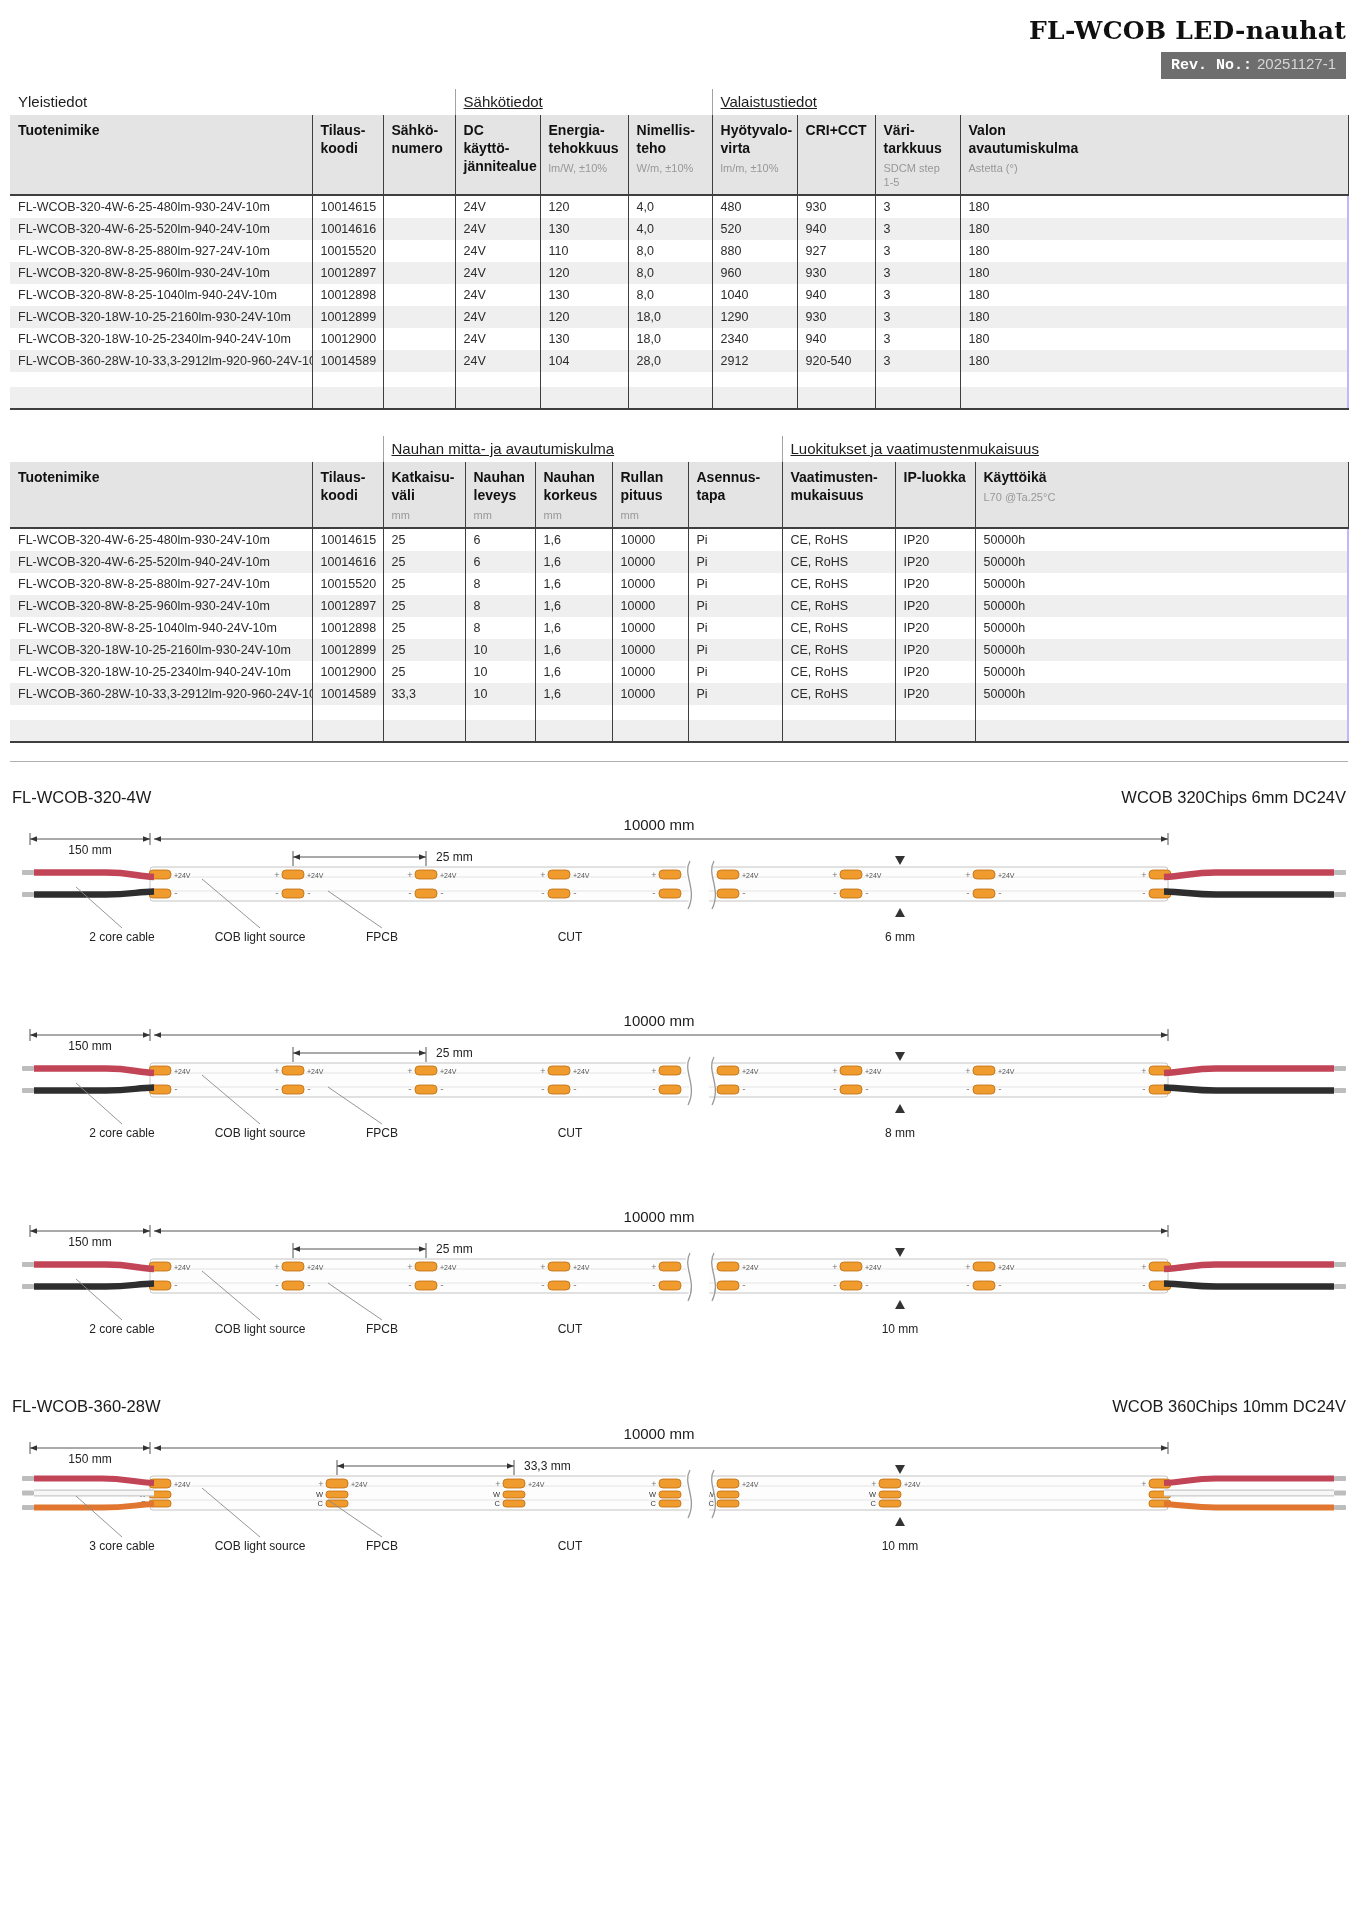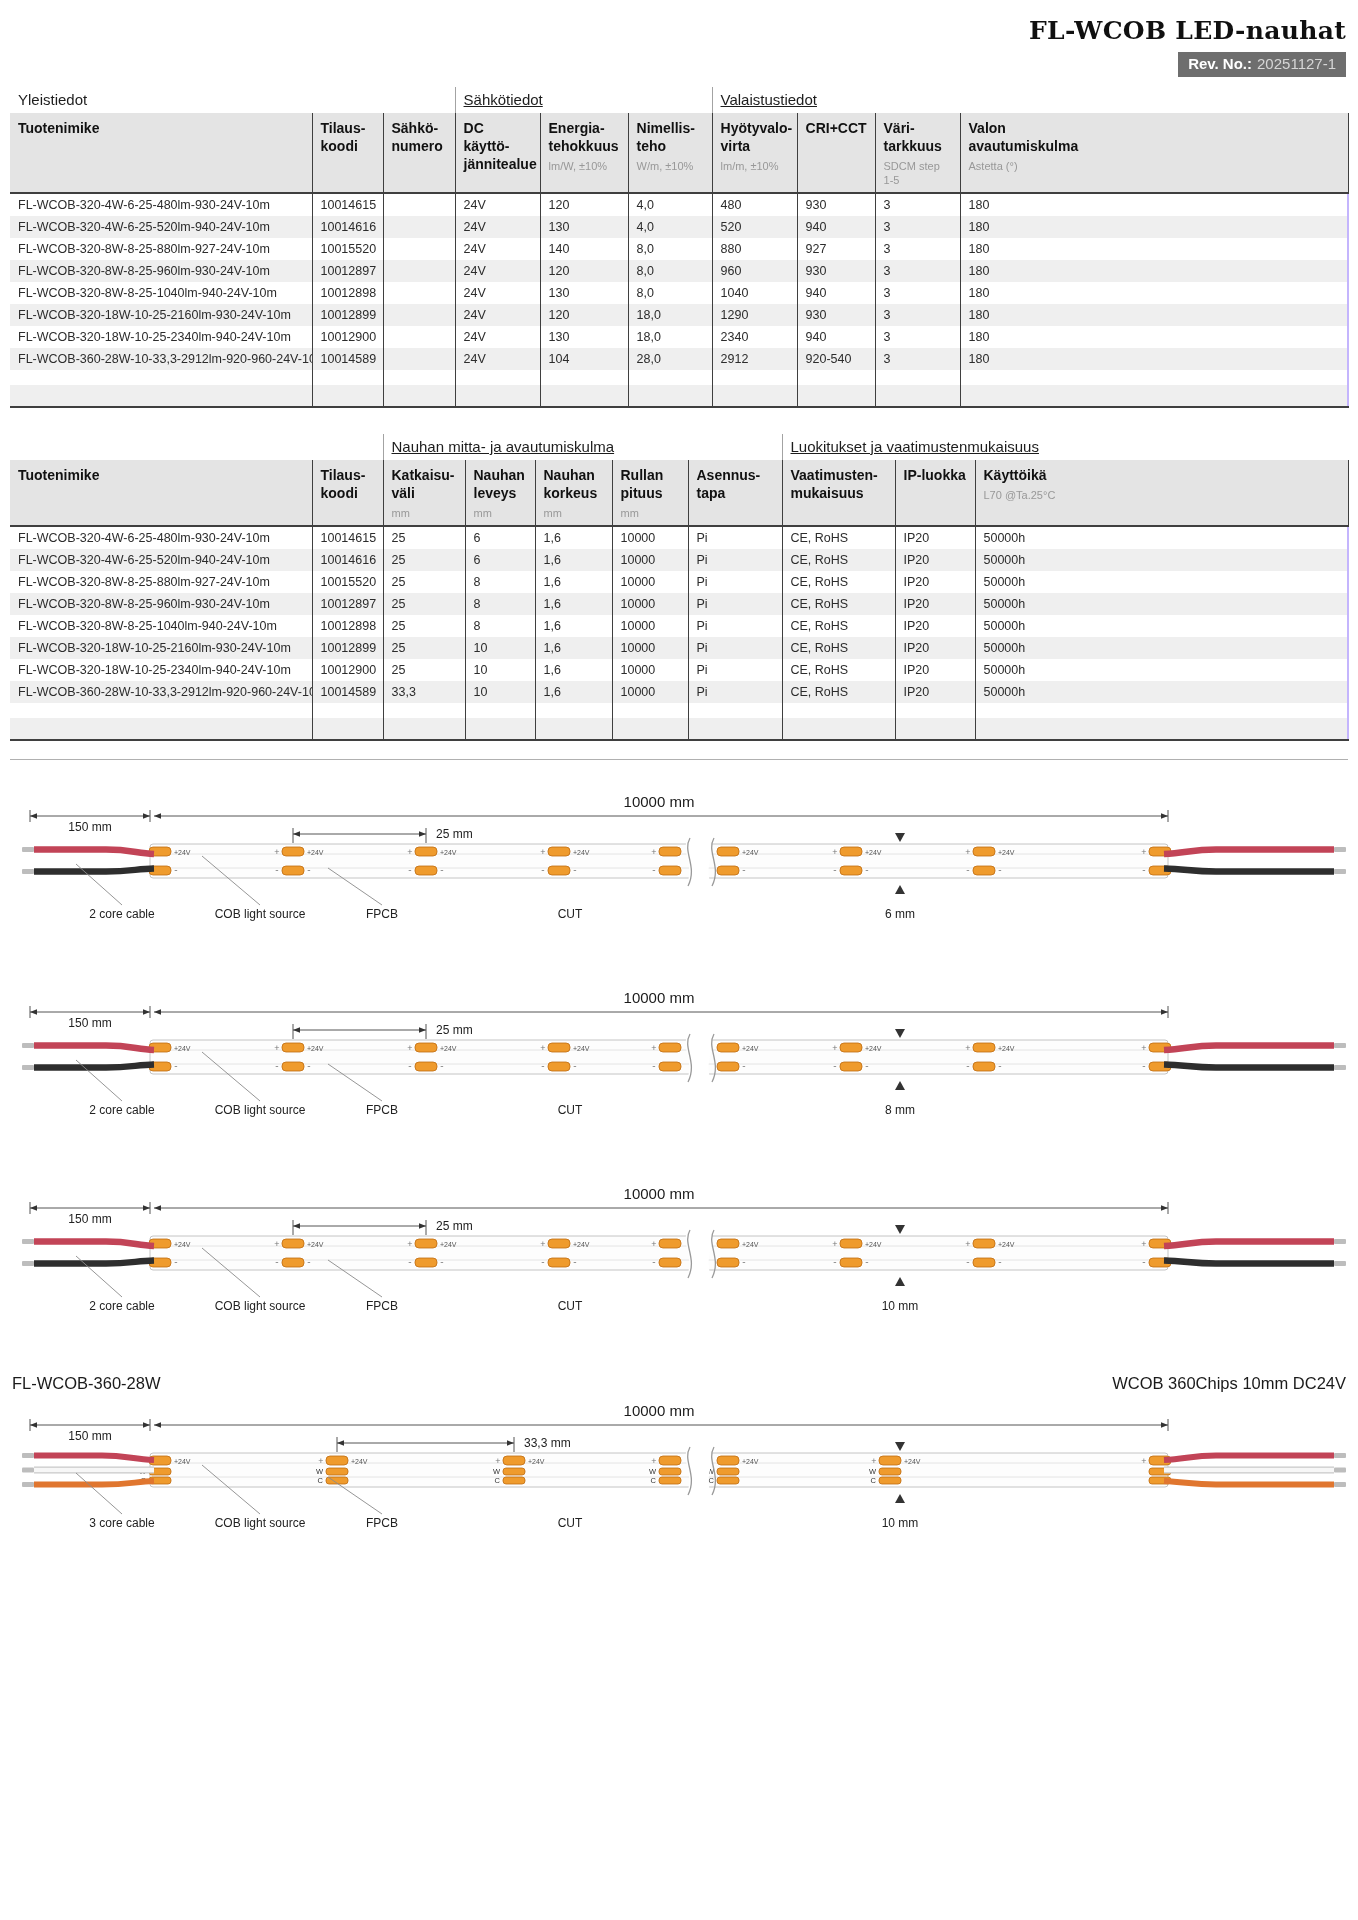--- a/index.html
+++ b/index.html
@@ -6,21 +6,21 @@
   .page{
     width:1358px;height:1856px;box-sizing:border-box;
     padding:12px 10px 0;background:#fff;overflow:hidden;
     font-family:"Liberation Sans",sans-serif;color:#222;position:relative;
   }
   
   .doc-header{text-align:right;padding:4px 2px 2px;}
   .doc-title{font-family:"DejaVu Serif",serif;font-weight:700;font-size:25px;color:#101010;letter-spacing:.3px;}
   .rev-badge{display:inline-block;margin-top:7px;background:#6e6e6e;color:#fff;font-size:15px;line-height:1.2;padding:3px 10px 4px;}
   .rev-badge .rev-value{color:#d6d6d6;margin-left:5px;font-weight:400;}
-  .rev-badge .rev-label{font-weight:700;}
+  .rev-badge .rev-label{font-weight:700;font-family:Liberation Mono, monospace;}
   
   table.spec{border-collapse:collapse;table-layout:fixed;width:1338px;margin-top:8px;}
   table.spec th,table.spec td{box-sizing:border-box;}
   tr.section-row th{font-weight:400;font-size:15px;color:#1d1d1d;text-align:left;vertical-align:bottom;padding:2px 8px 5px;background:#fff;height:26px;}
   tr.section-row th.sec-line{border-left:1px solid #a3a3a3;text-decoration:underline;}
   tr.cols-row th{background:#e4e4e4;text-align:left;vertical-align:top;padding:7px 8px 5px;font-size:14px;line-height:1.28;color:#111;
     border-bottom:2.5px solid #3f3f3f;white-space:pre-line;font-weight:700;height:62px;}
   tr.cols-row th + th{border-left:1px solid #3f3f3f;}
   tr.cols-row th:last-child{border-right:1px solid #3f3f3f;}
   tr.cols-row .sub{font-weight:400;font-size:11px;color:#989898;margin-top:3px;white-space:normal;}
@@ -111,21 +111,21 @@
           <td>520</td>
           <td>940</td>
           <td>3</td>
           <td>180</td>
         </tr>
         <tr>
           <td>FL-WCOB-320-8W-8-25-880lm-927-24V-10m</td>
           <td>10015520</td>
           <td></td>
           <td>24V</td>
-          <td>140</td>
+          <td>110</td>
           <td>8,0</td>
           <td>880</td>
           <td>927</td>
           <td>3</td>
           <td>180</td>
         </tr>
         <tr>
           <td>FL-WCOB-320-8W-8-25-960lm-930-24V-10m</td>
           <td>10012897</td>
           <td></td>
@@ -372,20 +372,24 @@
           <td></td>
           <td></td>
         </tr>
       </tbody>
     </table>
 
   <div class="rule"></div>
 
   <div id="diagrams">
       <div class="diagram">
+        <div class="diagram-head">
+          <span>FL-WCOB-320-4W</span>
+          <span>WCOB 320Chips 6mm DC24V</span>
+        </div>
         <svg width="1338" height="152" viewBox="0 0 1338 152">
           <line x1="20" y1="24" x2="20" y2="36" stroke="#555" stroke-width="1"></line>
           <line x1="140" y1="24" x2="140" y2="36" stroke="#555" stroke-width="1"></line>
           <line x1="20" y1="30" x2="140" y2="30" stroke="#555" stroke-width="1"></line>
           <polygon points="20,30 27,27.3 27,32.7" fill="#333"></polygon>
           <polygon points="140,30 133,27.3 133,32.7" fill="#333"></polygon>
           <text x="80" y="45" font-size="12" text-anchor="middle" fill="#222" font-family="&quot;Liberation Sans&quot;,sans-serif">150 mm</text>
           <line x1="1158" y1="24" x2="1158" y2="36" stroke="#555" stroke-width="1"></line>
           <line x1="144" y1="30" x2="1158" y2="30" stroke="#555" stroke-width="1"></line>
           <polygon points="144,30 151,27.3 151,32.7" fill="#333"></polygon>

